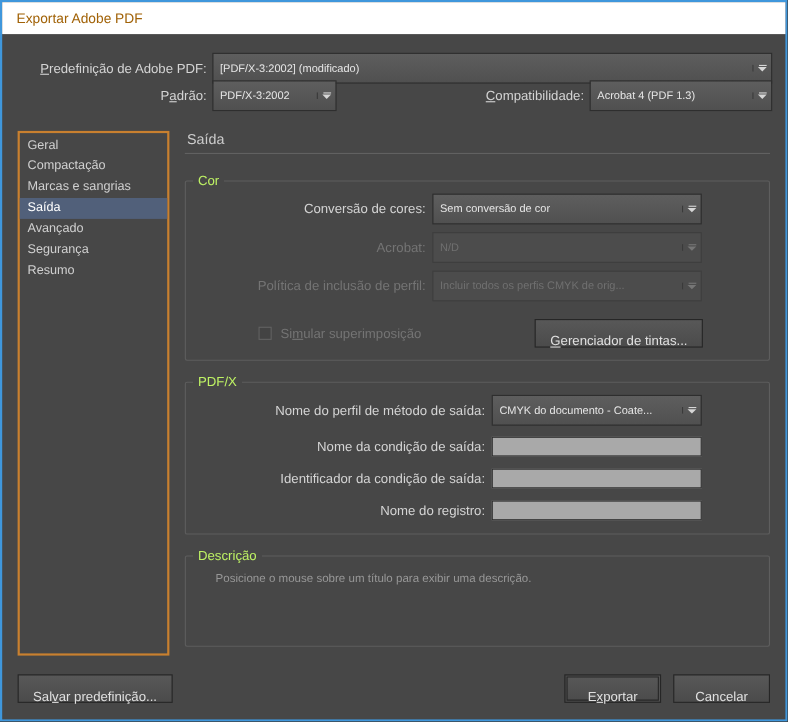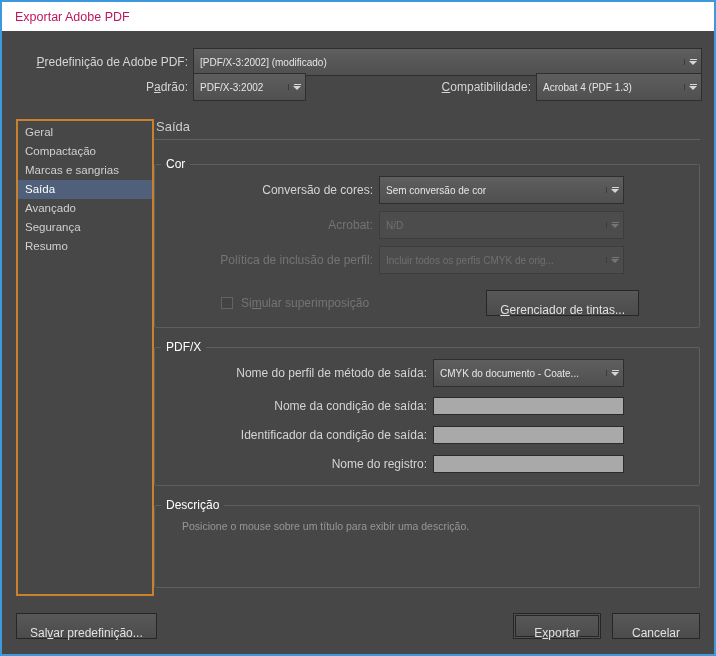--- a/index.html
+++ b/index.html
@@ -6,21 +6,21 @@
   html,body { width:716px; height:656px; background:#2b2b2b; }
   body { font-family:"Liberation Sans","DejaVu Sans",sans-serif; }
 
   .window {
     width:716px; height:656px;
     border:2px solid #3f97dc;
     background:#474747;
     display:flex; flex-direction:column;
   }
   .titlebar {
-    flex:0 0 29px; background:#ffffff; color:#be185d;
+    flex:0 0 29px; background:#ffffff; color:#a16207;
     display:flex; align-items:center; padding:0 13px;
     font-size:12.5px;
   }
 
   
   .header { padding:20px 12px 10px 12px; }
   .hrow { display:flex; align-items:center; height:21px; }
   .hrow + .hrow { margin-top:4px; }
   .hlabel { width:174px; flex:0 0 174px; text-align:right; margin-right:5px;
             color:#d4d4d4; font-size:12px; white-space:nowrap; }
@@ -38,31 +38,31 @@
   .dd-arrow { flex:0 0 17px; border-left:1px solid #3a3a3a;
               display:flex; flex-direction:column; align-items:center; justify-content:center; }
   .dd-arrow .bar { width:7px; height:1px; background:#d6d6d6; margin-bottom:1px; }
   .dd-arrow .tri { width:0; height:0; border-left:4px solid transparent;
                    border-right:4px solid transparent; border-top:4px solid #d6d6d6; }
   .dropdown.disabled { background:#4c4c4c; border-color:#3d3d3d; color:#707070; }
   .dropdown.disabled .bar { background:#767676; }
   .dropdown.disabled .tri { border-top-color:#767676; }
 
   
-  .main { flex:1; display:flex; padding:12px 14px 0 14px; align-items:flex-start; }
+  .main { flex:1; display:flex; padding:12px 14px 0 14px; gap:14px; align-items:flex-start; }
   .sidebar { flex:0 0 138px; height:477px; border:2px solid #c9802f; padding-top:2px; background:#474747; }
   .side-item { height:19px; line-height:19px; padding:0 7px; font-size:11.5px; color:#d0d0d0; cursor:default; }
   .side-item.selected { background:#51607a; color:#ffffff; }
 
   .panel { flex:1; min-width:0; }
   .panel-title { font-size:13px; color:#cccccc; padding:0 2px 5px 2px;
                  border-bottom:1px solid #616161; margin-bottom:17px; }
 
   fieldset.group { border:1px solid #5e5e5e; border-radius:2px; margin-bottom:12px; padding:5px 0 9px 0; }
-  fieldset.group legend { font-size:12px; color:#ffffff; padding:0 5px; margin-left:6px; }
+  fieldset.group legend { font-size:12px; color:#bef264; padding:0 5px; margin-left:6px; }
 
   .frow { display:flex; align-items:center; min-height:20px; margin-bottom:7px; }
   .flabel { text-align:right; margin-right:6px; font-size:12px; color:#d4d4d4; white-space:nowrap; }
   .cor-lbl { flex:0 0 218px; width:218px; }
   .pdfx-lbl { flex:0 0 272px; width:272px; }
   .flabel.dim { color:#747474; }
   .w245 { width:245px; flex:0 0 245px; }
   .w191 { width:191px; flex:0 0 191px; }
 
   .check-row { display:flex; align-items:center; margin-top:16px; margin-bottom:2px; padding-right:60px; }

